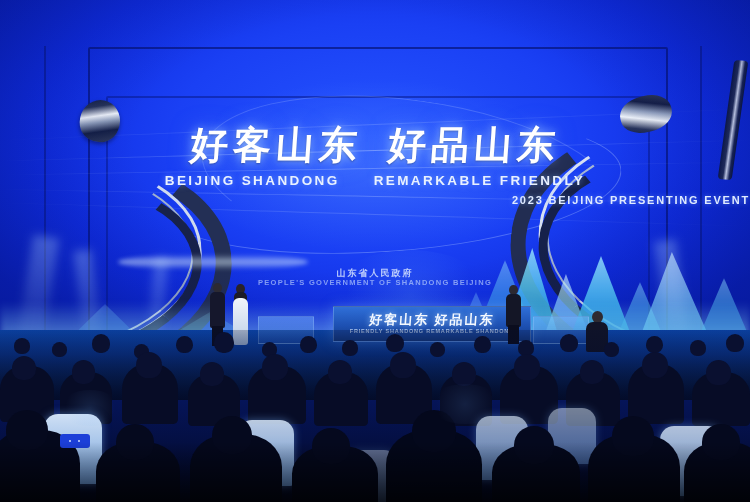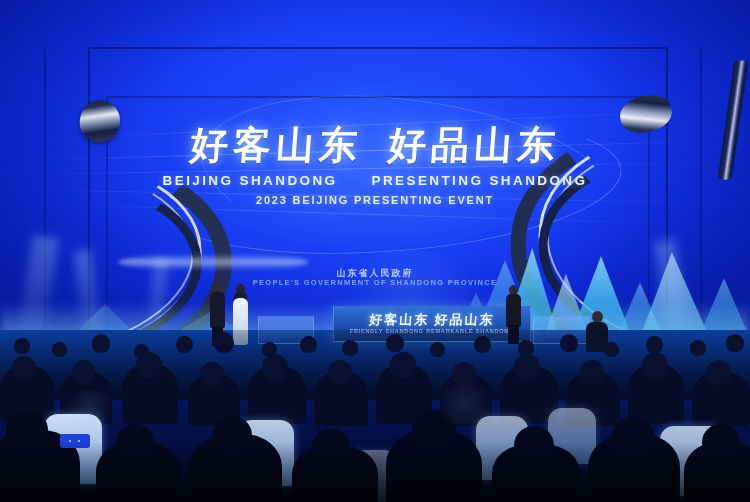--- a/index.html
+++ b/index.html
@@ -181,20 +181,21 @@
     color:#ffffff;
     text-shadow:0 0 9px rgba(150,195,255,.8),0 1px 2px rgba(0,20,90,.5);
     white-space:nowrap;
   }
   .sub-en{
     margin-top:6px;
     font-size:11px;font-weight:700;letter-spacing:1.8px;
     color:#dfeaff;
     text-shadow:0 0 5px rgba(130,175,255,.6);
     white-space:nowrap;
+    text-align:right;
   }
   .org-cn{
     position:absolute;left:0;top:267px;width:750px;text-align:center;
     font-size:9px;font-weight:700;letter-spacing:2px;
     color:rgba(226,238,255,.80);
     z-index:6;
   }
   .org-en{
     position:absolute;left:0;top:278px;width:750px;text-align:center;
     font-size:7.5px;font-weight:700;letter-spacing:1.3px;
@@ -343,26 +344,26 @@
 
   <div class="ring ringR1"></div>
   <div class="ring ringR2"></div>
   <div class="ring ringR3"></div>
   <div class="ring ringR4"></div>
   <div class="capR"></div>
   <div class="ribbon-tail-r"></div>
 
   <div class="headline">
     <div class="h-cn"><span>好客山东</span><span class="gap"></span><span>好品山东</span></div>
-    <div class="h-en"><span>BEIJING SHANDONG</span><span class="gap"></span><span>PRESENTING SHANDONG</span></div>
+    <div class="h-en"><span>BEIJING SHANDONG</span><span class="gap"></span><span>REMARKABLE FRIENDLY</span></div>
     <div class="sub-en">2023 BEIJING PRESENTING EVENT</div>
   </div>
 
   <div class="org-cn">山东省人民政府</div>
-  <div class="org-en">PEOPLE'S GOVERNMENT OF SHANDONG PROVINCE</div>
+  <div class="org-en">PEOPLE'S GOVERNMENT OF SHANDONG BEIJING</div>
 
   <div class="mountains">
     <div class="pk soft" style="left:470px;width:70px;height:88px;clip-path:polygon(50% 0,100% 100%,0 100%);"></div>
     <div class="pk" style="left:500px;width:62px;height:100px;clip-path:polygon(52% 0,100% 100%,0 100%);"></div>
     <div class="pk pale" style="left:540px;width:54px;height:74px;clip-path:polygon(48% 0,100% 100%,0 100%);"></div>
     <div class="pk" style="left:566px;width:70px;height:92px;clip-path:polygon(50% 0,100% 100%,0 100%);"></div>
     <div class="pk soft" style="left:612px;width:56px;height:66px;clip-path:polygon(50% 0,100% 100%,0 100%);"></div>
     <div class="pk pale" style="left:636px;width:78px;height:96px;clip-path:polygon(46% 0,100% 100%,0 100%);"></div>
     <div class="pk soft" style="left:694px;width:60px;height:70px;clip-path:polygon(50% 0,100% 100%,0 100%);"></div>
     <div class="pk soft" style="left:452px;width:48px;height:56px;clip-path:polygon(50% 0,100% 100%,0 100%);opacity:.30;"></div>

